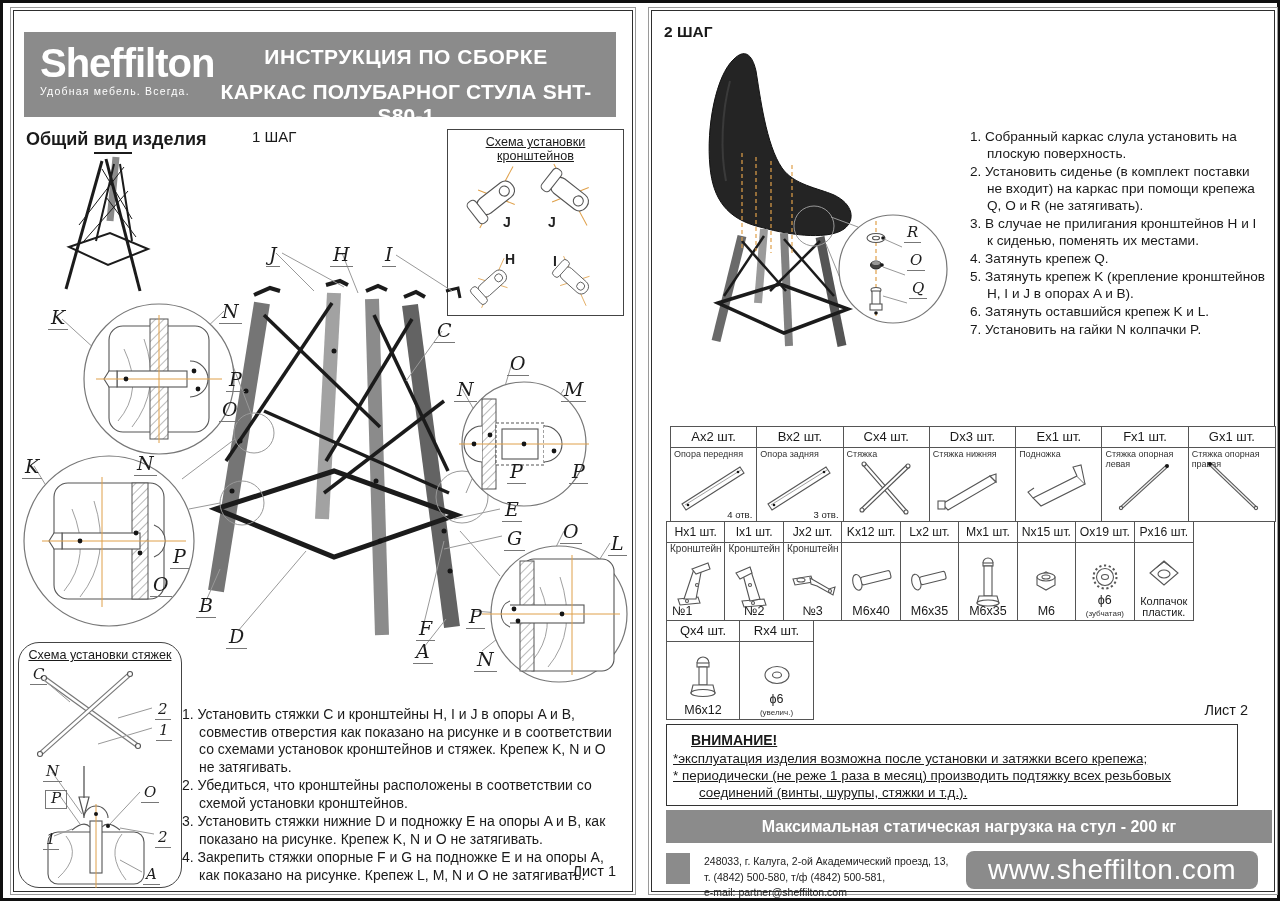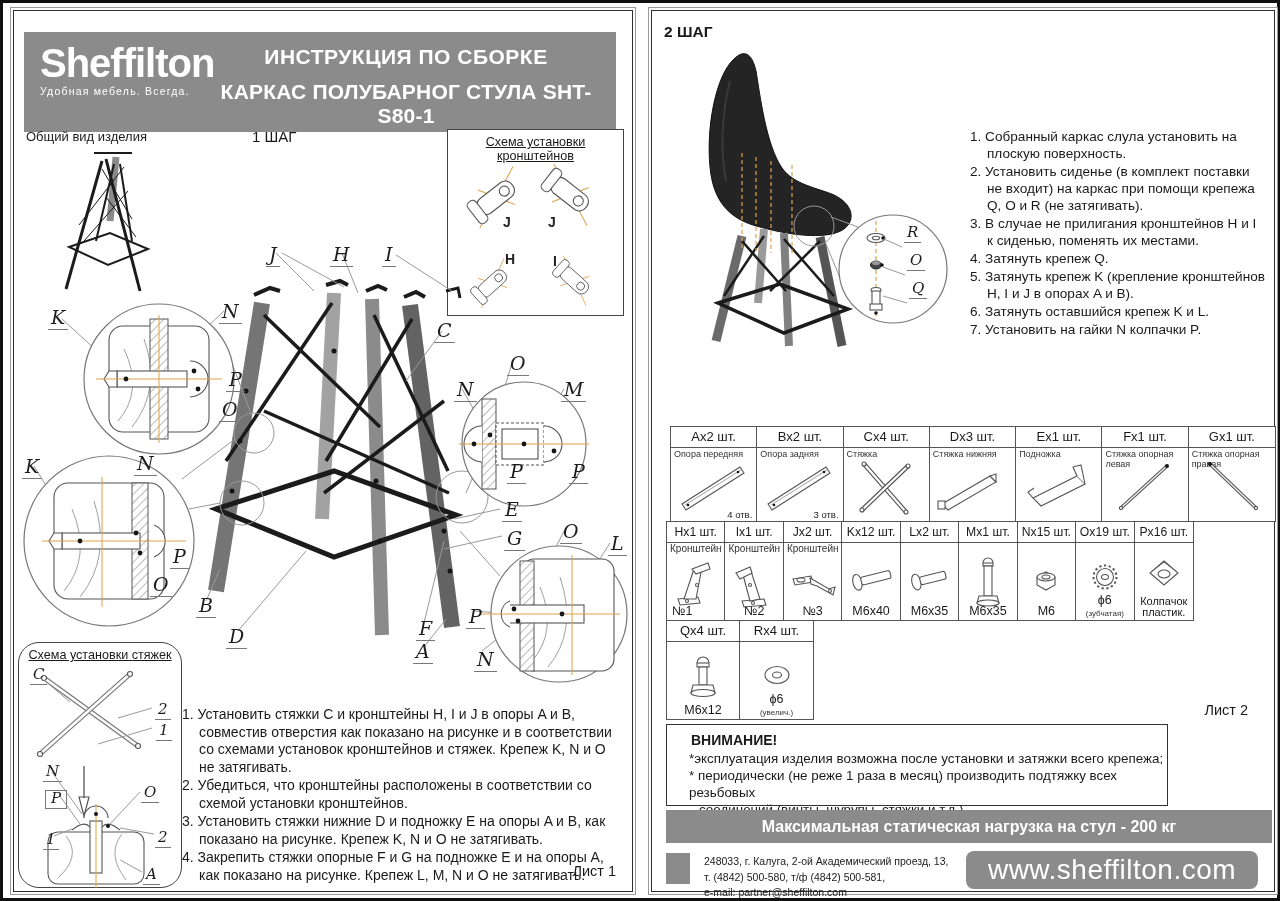--- a/index.html
+++ b/index.html
@@ -5,29 +5,29 @@
   html,body{margin:0;padding:0;}
   body{width:1280px;height:901px;position:relative;background:#fff;
        font-family:"Liberation Sans",sans-serif;color:#1a1a1a;overflow:hidden;}
   .sheet{position:absolute;inset:0;border:3px solid #101010;box-sizing:border-box;}
   .page{position:absolute;border:1.5px solid #2e2e2e;outline:1px solid #9a9a9a;outline-offset:2px;
         box-sizing:border-box;background:#fff;}
   #page1{left:10px;top:7px;width:620px;height:882px;}
   #page2{left:648px;top:7px;width:624px;height:882px;}
 
   .graybar{background:var(--bar-gray,#8b8b8b);}
-  .hdr{position:absolute;left:10px;top:21px;width:592px;height:100px;}
+  .hdr{position:absolute;left:10px;top:21px;width:592px;height:85px;}
   .logo{position:absolute;left:16px;top:10px;color:#fff;}
   .logo-name{font-size:40px;font-weight:bold;letter-spacing:-1px;line-height:42px;}
   .logo-tag{font-size:10.5px;letter-spacing:1.2px;margin-top:1px;}
   .hdr-titles{position:absolute;left:180px;right:8px;top:0;height:100%;color:#fff;text-align:center;}
   .hdr-t1{font-size:21px;font-weight:bold;margin-top:13px;letter-spacing:0.5px;}
   .hdr-t2{font-size:21px;font-weight:bold;margin-top:11px;letter-spacing:0.2px;}
 
-  .gv-label{position:absolute;left:12px;top:118px;font-size:13px;font-weight:normal;text-align:right;}
+  .gv-label{position:absolute;left:12px;top:118px;font-size:18px;font-weight:bold;text-align:right;}
   .step1{position:absolute;left:238px;top:117px;font-size:15px;}
   .step2{position:absolute;left:12px;top:12px;font-size:15.5px;font-weight:bold;}
 
   .schembox{position:absolute;border:1px solid #444;background:#fff;box-sizing:border-box;}
   #bracketbox{left:433px;top:118px;width:177px;height:187px;}
   #tiebox{left:4px;top:631px;width:164px;height:246px;border-radius:21px;}
   .boxtitle{font-size:12.6px;text-align:center;text-decoration:underline;margin-top:5px;}
 
   .co{position:absolute;font-family:"DejaVu Serif",serif;font-style:italic;font-size:19px;
       line-height:1;color:#1c1c1c;border-bottom:1.2px solid #777;padding:0 3px 2px;background:transparent;}
@@ -56,23 +56,23 @@
   .pname{position:absolute;top:1px;left:3px;right:2px;font-size:9px;line-height:10px;color:#333;}
   #pt2 .pname{font-size:10px;}
   .picon{position:absolute;inset:0;display:flex;align-items:center;justify-content:center;}
   .pnote{position:absolute;bottom:1px;right:4px;font-size:9.5px;}
   .plabel{position:absolute;bottom:2px;left:2px;right:2px;text-align:center;font-size:12.5px;}
   .plabel.up{bottom:13px;}
   .plabel.left{text-align:left;left:5px;}
   .psub{position:absolute;bottom:2px;left:0;right:0;text-align:center;font-size:8px;color:#333;}
   .plabel.wrap{font-size:11px;line-height:11px;}
 
-  .warnbox{position:absolute;left:14px;top:713px;width:502px;height:82px;border:1.5px solid #333;box-sizing:border-box;}
+  .warnbox{position:absolute;left:14px;top:713px;width:572px;height:82px;border:1.5px solid #333;box-sizing:border-box;text-decoration:underline;}
   .warn-title{font-size:14px;font-weight:bold;margin:7px 0 2px 24px;}
-  .warn-line{font-size:13.4px;line-height:17px;margin-left:22px;}
+  .warn-line{font-size:13.4px;line-height:17px;margin-left:6px;}
   .warn-line.ind{margin-left:32px;}
 
   .maxload{position:absolute;left:14px;top:799px;width:606px;height:33px;color:#fff;
            font-size:16px;font-weight:bold;text-align:center;line-height:33px;}
   .ft-square{position:absolute;left:14px;top:842px;width:24px;height:31px;}
   .ft-addr{position:absolute;left:52px;top:843px;font-size:10.5px;line-height:15.5px;color:#222;}
   .ft-web{position:absolute;left:314px;top:840px;width:292px;height:38px;color:#fff;
           font-size:28px;text-align:center;line-height:38px;letter-spacing:0.5px;border-radius:8px;}
 
   svg{position:absolute;overflow:visible;}

